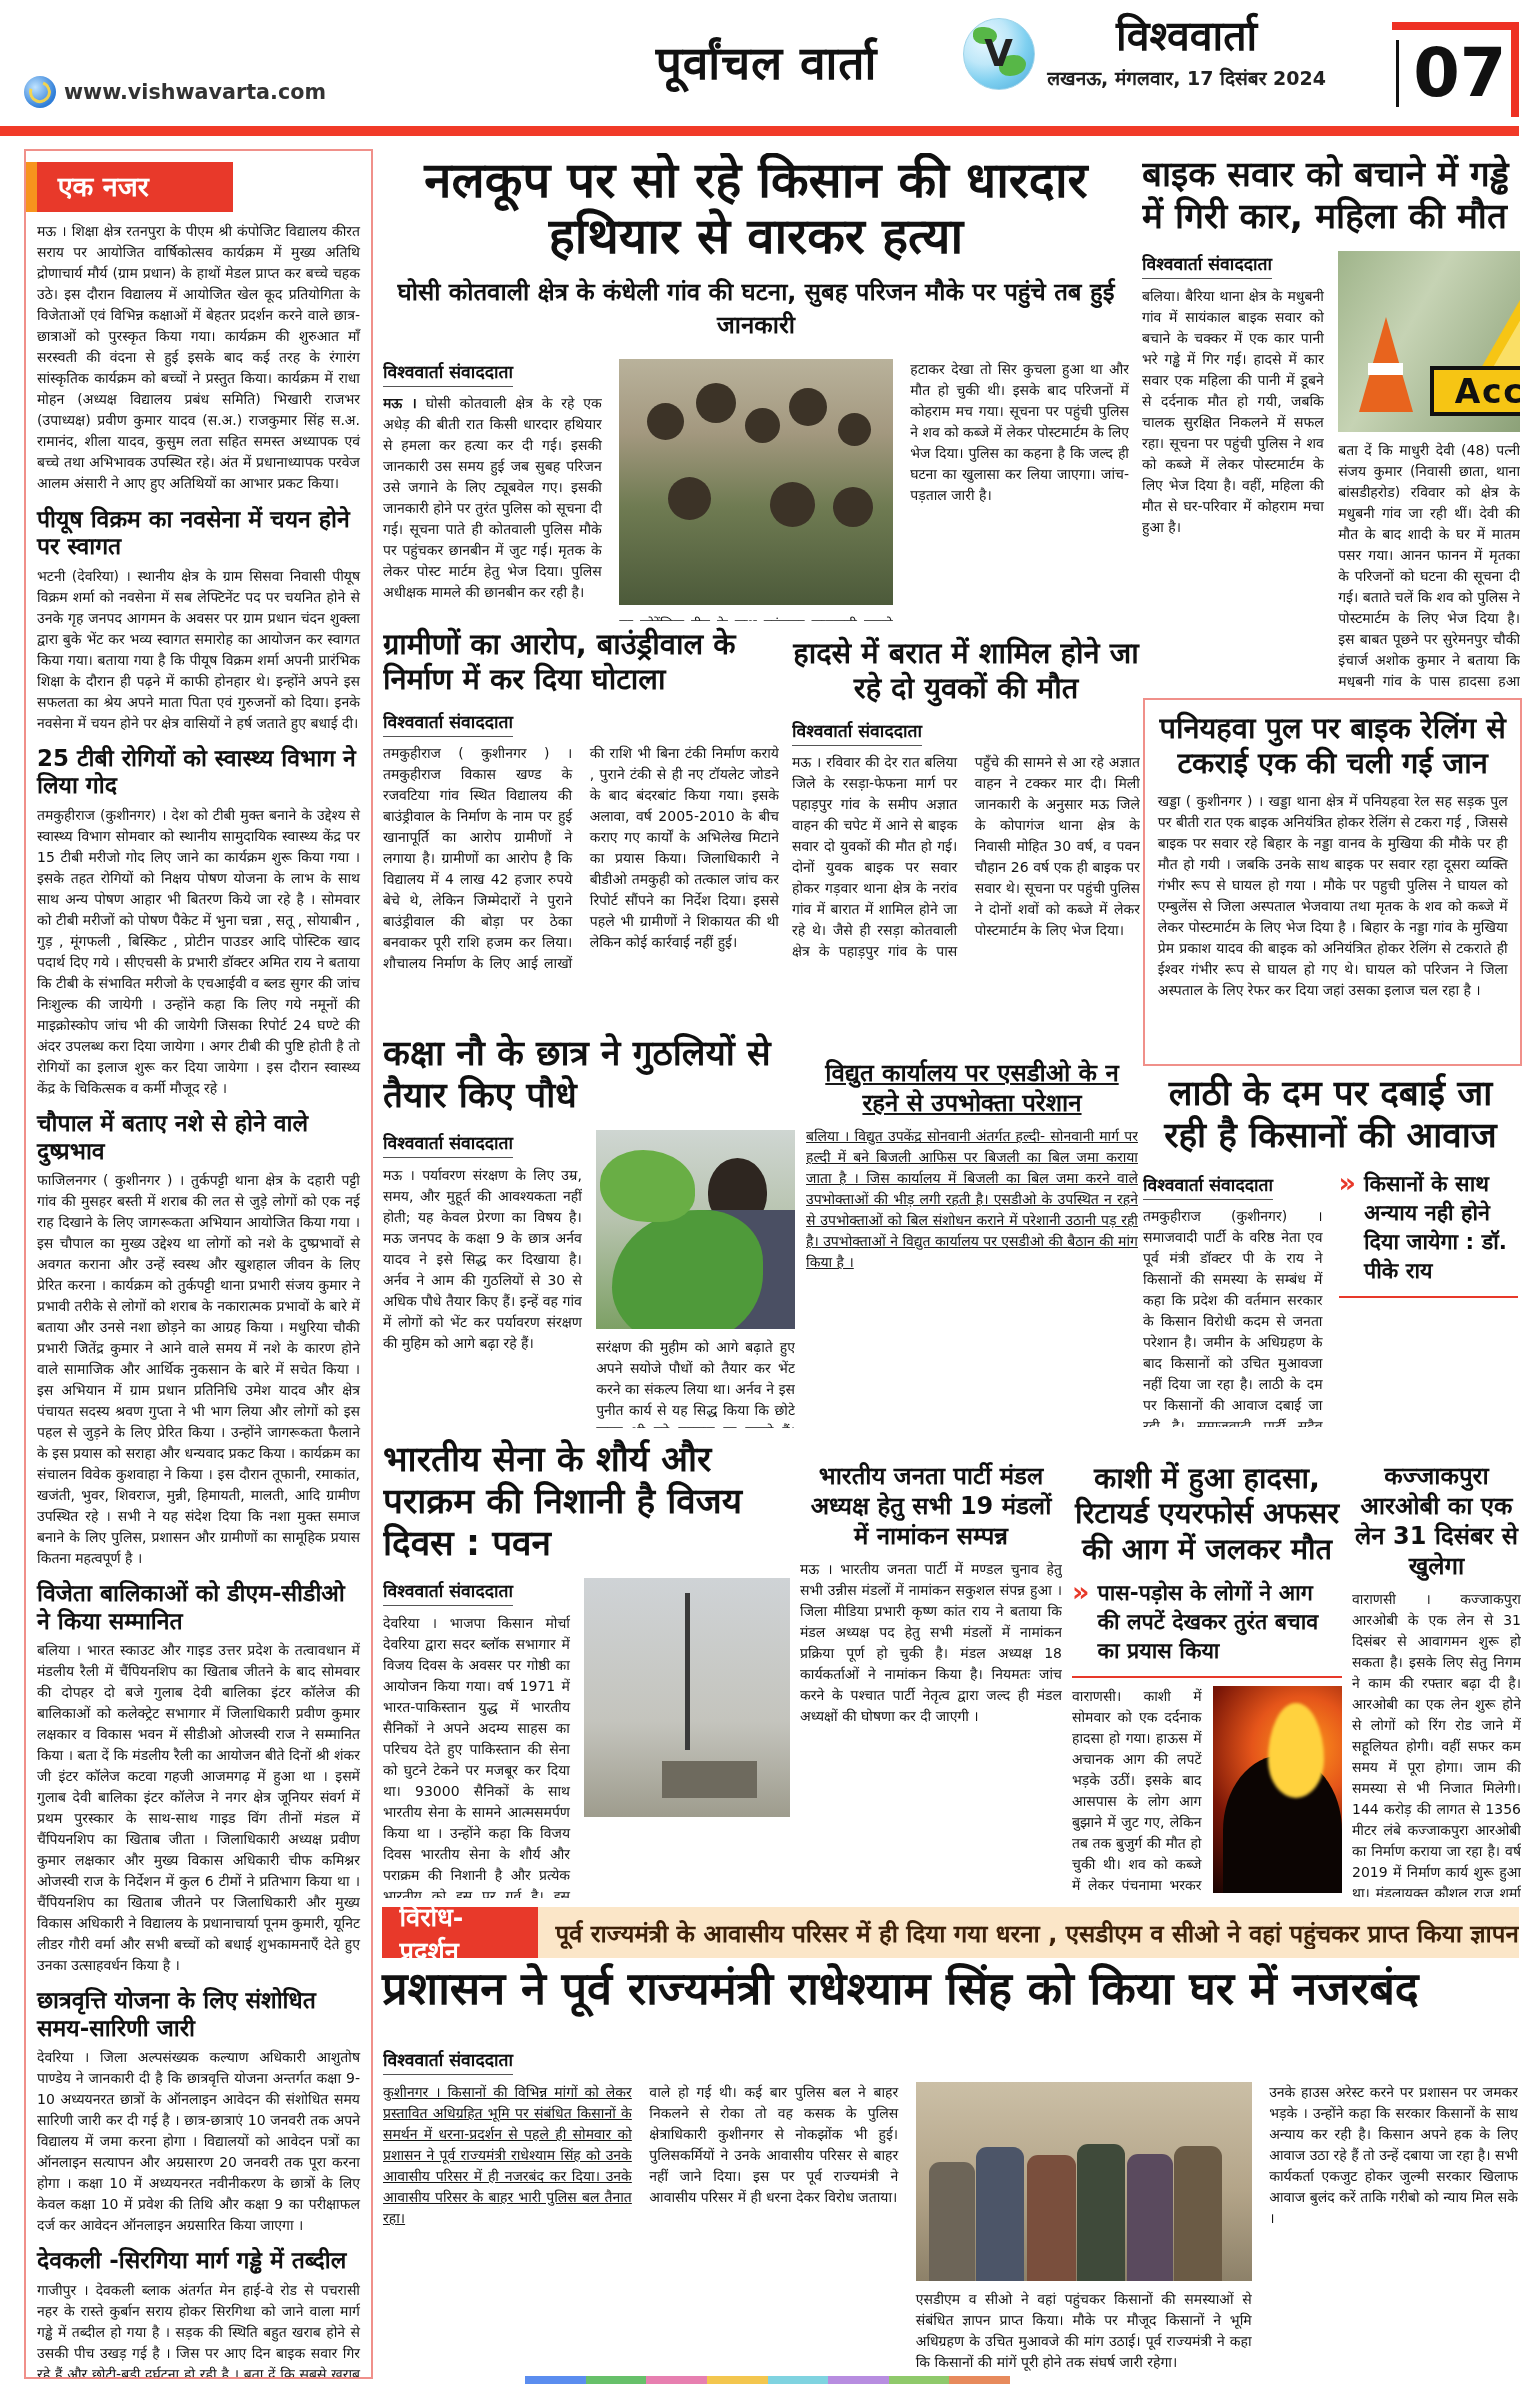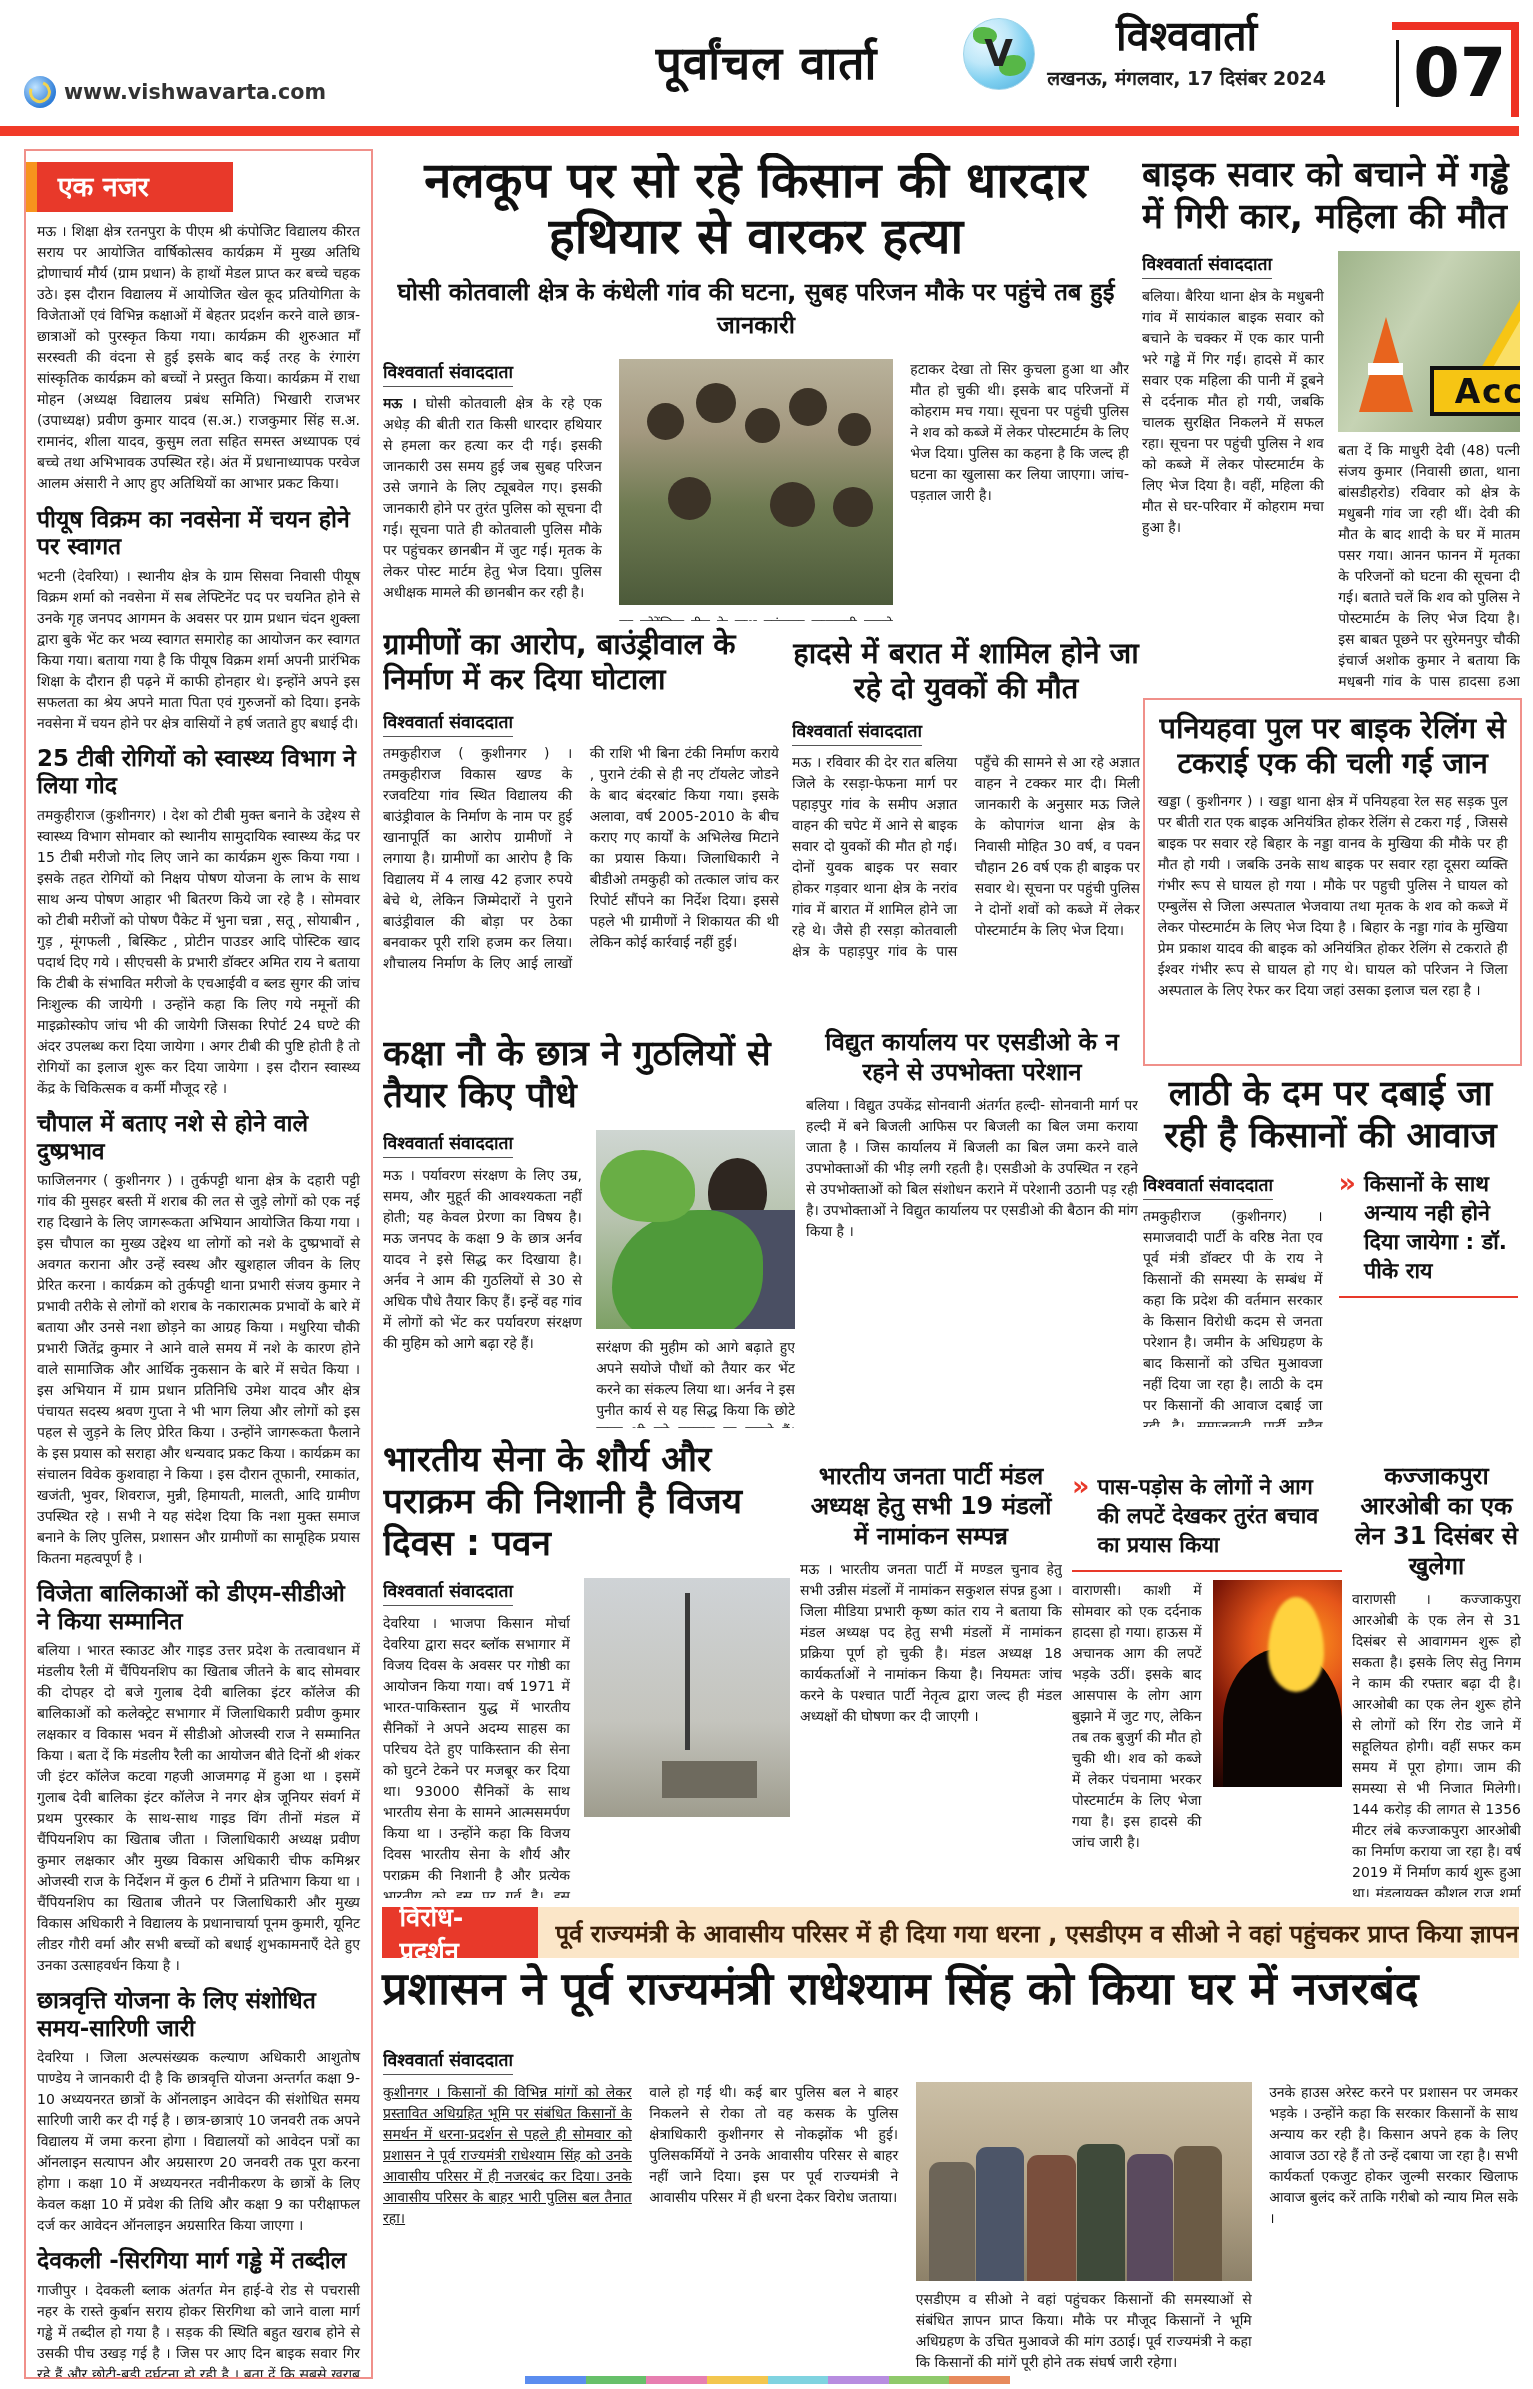--- a/index.html
+++ b/index.html
@@ -209,21 +209,21 @@
           <span class="head"></span>
             <span class="torso"></span>
             <span class="leaf"></span>
             <span class="leaf2"></span>
         </div>
         <div class="body" style="margin-top:8px;">सरंक्षण की मुहीम को आगे बढ़ाते हुए अपने सयोजे पौधों को तैयार कर भेंट करने का संकल्प लिया था।  अर्नव ने इस पुनीत कार्य से यह सिद्ध किया कि छोटे कदम भी बड़े बदलाव ला सकते हैं। उनकी यह पहल समाज के अन्य लोगों को भी पर्यावरण संरक्षण के लिए प्रेरित करेगी।</div>
       </div>
     </div>
   </div>
 
-  <div class="art" style="left:806px;top:1027px;width:332px;height:367px;">
+  <div class="art" style="left:806px;top:1058px;width:332px;height:367px;text-decoration:underline;">
     <div class="h-sm">विद्युत कार्यालय पर एसडीओ के न रहने से उपभोक्ता परेशान</div>
     <div class="body" style="margin-top:8px;">बलिया । विद्युत उपकेंद्र सोनवानी अंतर्गत हल्दी- सोनवानी मार्ग पर हल्दी में बने बिजली आफिस पर बिजली का बिल जमा कराया जाता है । जिस कार्यालय में बिजली का बिल जमा करने वाले उपभोक्ताओं की भीड़ लगी रहती है। एसडीओ के उपस्थित न रहने से उपभोक्ताओं को बिल संशोधन कराने में परेशानी उठानी पड़ रही है। उपभोक्ताओं ने विद्युत कार्यालय पर एसडीओ की बैठान की मांग किया है ।</div>
   </div>
 
   <div class="art" style="left:1143px;top:1072px;width:375px;height:355px;">
     <div class="h-lg">लाठी के दम पर दबाई जा रही है किसानों की आवाज</div>
     <div style="display:flex;gap:16px;margin-top:4.8px;">
       <div style="flex:1;">
         <div class="byline">विश्ववार्ता संवाददाता</div>
         <div class="body">तमकुहीराज (कुशीनगर) । समाजवादी पार्टी के वरिष्ठ नेता  एव पूर्व मंत्री डॉक्टर पी के राय  ने किसानों की समस्या के सम्बंध में कहा कि प्रदेश की वर्तमान सरकार के किसान विरोधी कदम से जनता परेशान है। जमीन के अधिग्रहण के बाद किसानों को उचित मुआवजा नहीं दिया जा रहा है। लाठी के दम पर किसानों की आवाज दबाई जा रही है। समाजवादी पार्टी सदैव किसानों के साथ खड़ी है और उनके हक की लड़ाई लड़ती रहेगी। उन्होंने कहा कि किसानों के साथ अन्याय नहीं होने दिया जायेगा।</div>
@@ -252,20 +252,21 @@
       </div>
     </div>
   </div>
 
   <div class="art" style="left:800px;top:1461px;width:262px;height:436px;">
     <div class="h-sm">भारतीय जनता पार्टी मंडल अध्यक्ष हेतु सभी 19 मंडलों में नामांकन सम्पन्न</div>
     <div class="body" style="margin-top:8px;">मऊ । भारतीय जनता पार्टी में मण्डल चुनाव हेतु सभी उन्नीस मंडलों में नामांकन सकुशल संपन्न हुआ । जिला मीडिया प्रभारी कृष्ण कांत राय ने बताया कि मंडल अध्यक्ष पद हेतु सभी मंडलों में नामांकन प्रक्रिया पूर्ण हो चुकी है। मंडल अध्यक्ष 18 कार्यकर्ताओं ने नामांकन किया है। नियमतः जांच करने के पश्चात पार्टी नेतृत्व द्वारा जल्द ही मंडल अध्यक्षों की घोषणा कर दी जाएगी ।</div>
   </div>
 
   <div class="art" style="left:1072px;top:1461px;width:270px;height:436px;">
+    <div class="h-md">काशी में हुआ हादसा, रिटायर्ड एयरफोर्स अफसर की आग में जलकर मौत</div>
     <div class="quote" style="margin-top:11px;">
       <span class="chev">»</span>
       <span>पास-पड़ोस के लोगों ने आग की लपटें देखकर तुरंत बचाव का प्रयास किया</span>
     </div>
     <div style="display:flex;gap:11px;">
       <div class="body" style="flex:1;">वाराणसी। काशी में सोमवार को एक दर्दनाक हादसा हो गया। हाऊस में अचानक आग की लपटें भड़के उठीं। इसके बाद आसपास के लोग आग बुझाने में जुट गए, लेकिन तब तक बुजुर्ग की मौत हो चुकी थी। शव को कब्जे में लेकर पंचनामा भरकर पोस्टमार्टम के लिए भेजा गया है। इस हादसे की जांच जारी है।</div>
       <div class="photo ph-fire" style="flex:1;height:207px;">
         <span class="sil"></span>
           <span class="flame"></span>
       </div>

